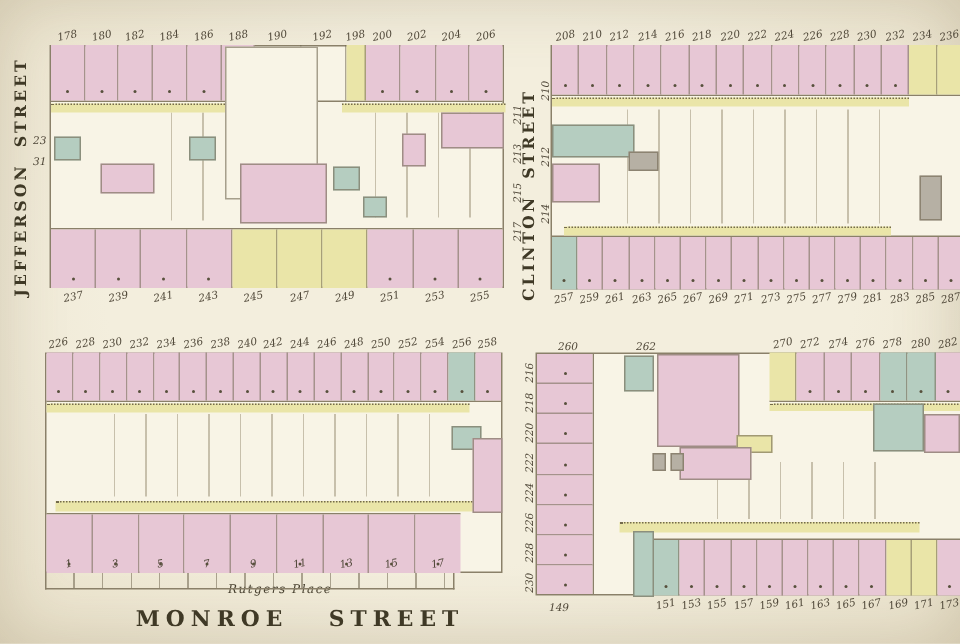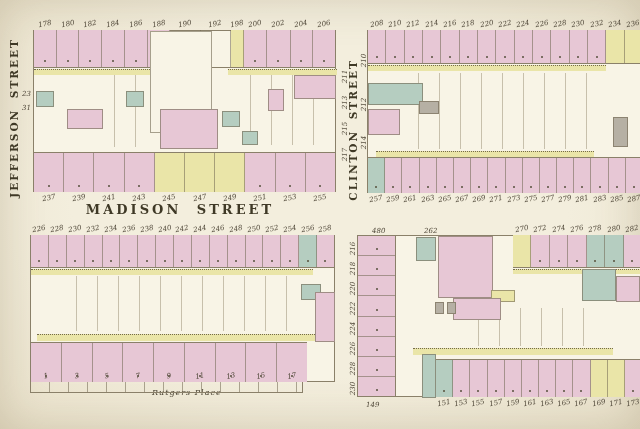--- a/index.html
+++ b/index.html
@@ -42,21 +42,21 @@
   .dot::after{content:"";position:absolute;left:50%;bottom:5px;width:2px;height:2px;border-radius:50%;
     background:#57503c;transform:translateX(-50%);}
   .annex{position:absolute;box-sizing:border-box;border:1px solid var(--line);border-top:none;
     background:repeating-linear-gradient(90deg,transparent 0 18px,rgba(112,102,80,.55) 18px 19px);}
 </style>
 </head>
 <body>
 
 <div class="map" id="map">
 
-  <div class="street st-madison center" style="left:180px;top:202px;">MADISON STREET</div>
+  <div class="street st-monroe center" style="left:200px;top:404px;">MONROE STREET</div>
   <div class="street st-side vert" style="left:14px;top:118px;">JEFFERSON STREET</div>
   <div class="street st-side vert" style="left:353px;top:130px;">CLINTON STREET</div>
 
   <div class="lm lm-yard vert" style="left:184px;top:80px;">Cooper's Yard</div>
   <div class="lm lm-inst" style="left:437px;top:246px;">
     <span>Rutgers</span><br>
     <span>Female</span><br>
     <span>Institute</span>
   </div>
   <div class="lm lm-place" style="left:152px;top:388px;">Rutgers Place</div>
@@ -448,17 +448,17 @@
         <div class="colcell dot" style="background: rgb(231, 199, 213);">
           <span class="sn rot" style="left: -11px; top: 45%;">226</span>
         </div>
         <div class="colcell dot" style="background: rgb(231, 199, 213);">
           <span class="sn rot" style="left: -11px; top: 45%;">228</span>
         </div>
         <div class="colcell dot" style="background: rgb(231, 199, 213);">
           <span class="sn rot" style="left: -11px; top: 45%;">230</span>
         </div>
       </div>
-      <span class="sn" style="left: 14px; top: -8px;">480</span>
+      <span class="sn" style="left: 14px; top: -8px;">260</span>
       <span class="sn" style="left: 66px; top: -8px;">262</span>
       <span class="sn" style="left: 8px; top: 166px;">149</span>
     </div>
   </div>
 
 </body></html>

